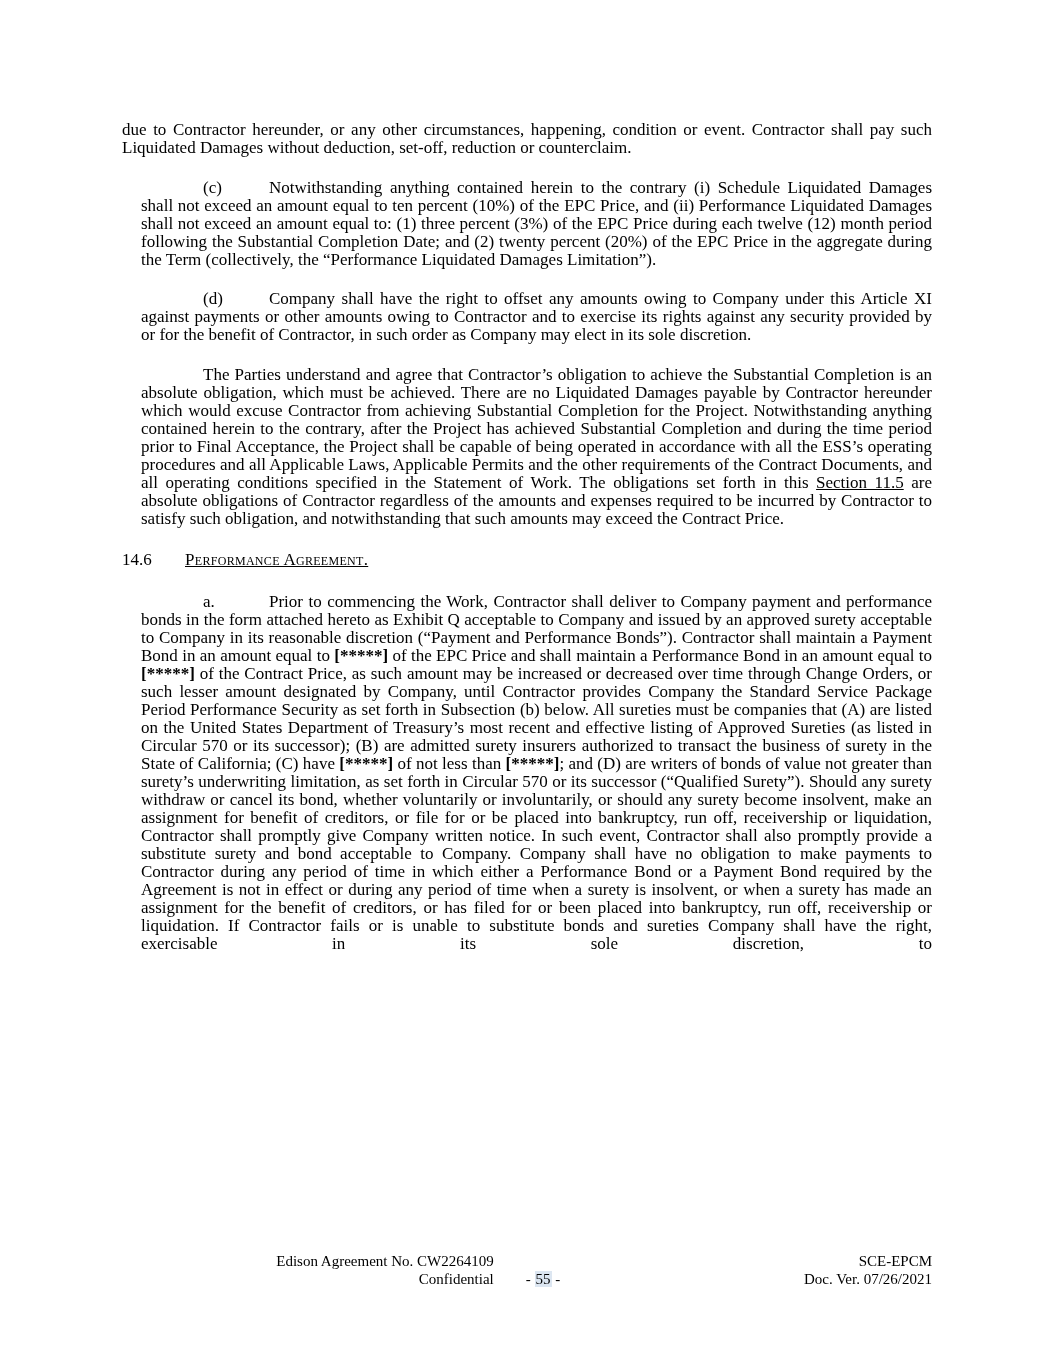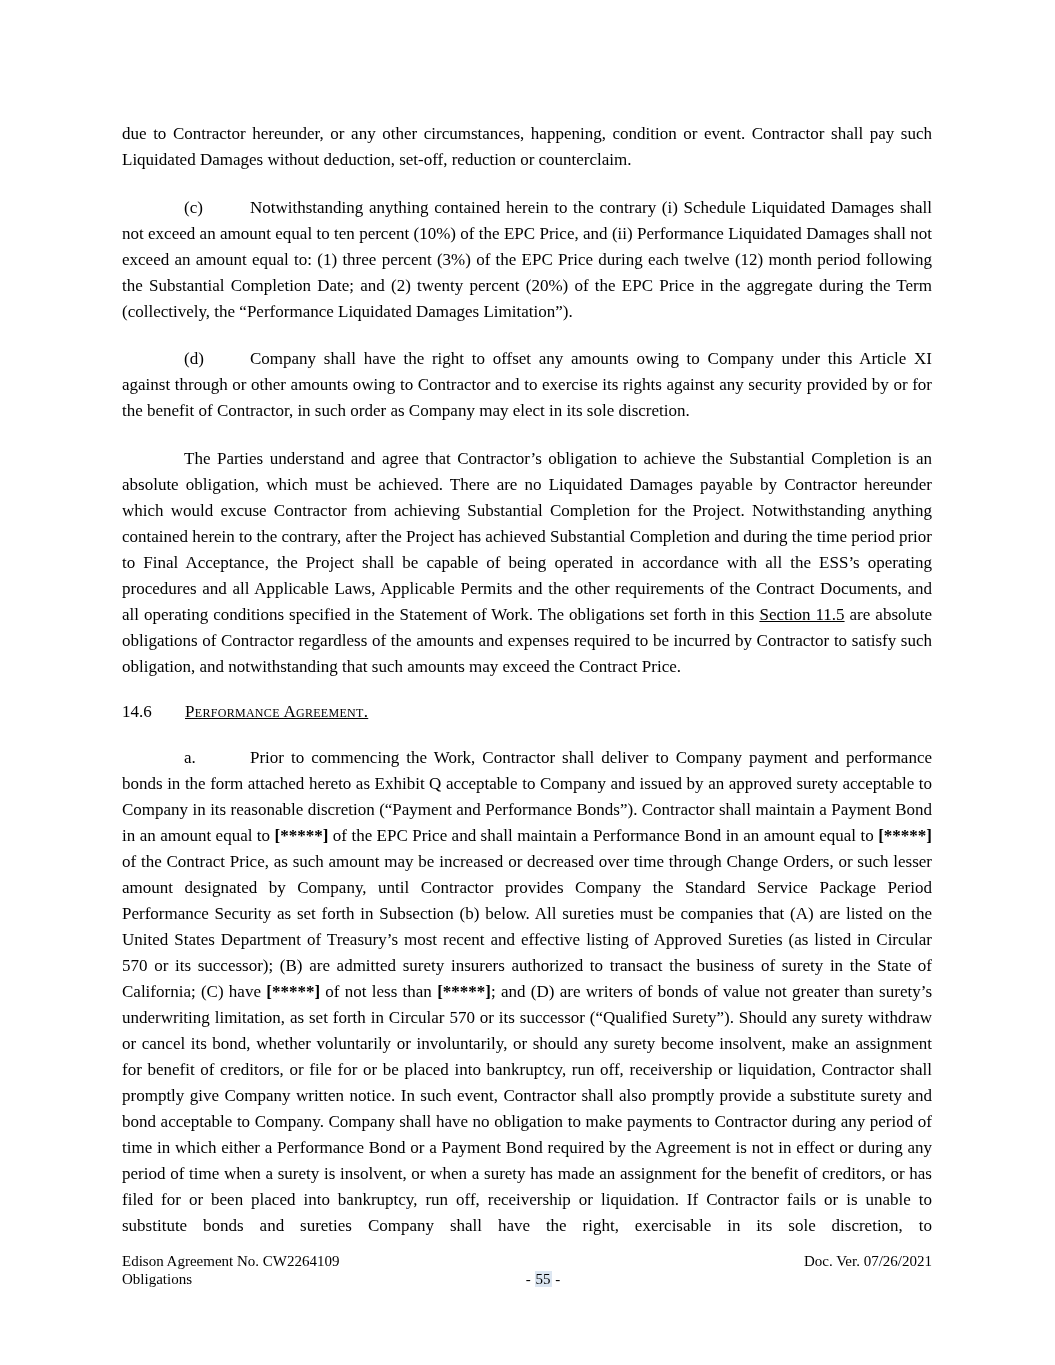--- a/index.html
+++ b/index.html
@@ -17,26 +17,26 @@
     position: absolute; inset: 0;
     background: #ffffff;
   }
   #doc-content {
     position: absolute;
     left: 122px; top: 121px; width: 810px;
   }
   .body-par {
     margin: 0 0 21.6px 0;
     font-size: 17px;
-    line-height: 26px;
+    line-height: 18px;
     text-align: justify;
     hyphens: none;
     font-family: Liberation Serif, serif;
   }
-  .indent { text-indent: 62px; }
+  .indent { text-indent: 62px; margin-left: 19px; }
   .continues { text-align-last: justify; }
   .par-label {
     display: inline-block;
     width: 66px;
     text-indent: 0;
   }
   .run-bold { font-weight: bold; }
   .run-underline { text-decoration: underline; }
   .heading {
     font-size: 17px;
@@ -50,45 +50,46 @@
     letter-spacing: 0.3px;
   }
   .footer {
     position: absolute;
     left: 122px; top: 1252px; width: 810px;
     font-size: 15px;
     line-height: 18.4px;
     display: grid;
     grid-template-columns: 1fr auto 1fr;
   }
-  .footer-left { text-align: left; }
+  .footer-left { text-align: right; }
   .footer-center { text-align: center; padding-top: 18.4px; margin-left: 32px; }
   .footer-right { text-align: right; }
   .pn-shade { padding: 0 1px; }
 </style>
 </head>
 <body>
 
 <div class="page">
 
   <div id="doc-content">
       <p class="body-par"><span>due to Contractor hereunder, or any other circumstances, happening, condition or event.  Contractor shall pay such Liquidated Damages without deduction, set-off, reduction or counterclaim.</span></p>
       <p class="body-par indent"><span class="par-label">(c)</span><span>Notwithstanding anything contained herein to the contrary (i) Schedule Liquidated Damages shall not exceed an amount equal to ten percent (10%) of the EPC Price, and (ii) Performance Liquidated Damages shall not exceed an amount equal to: (1) three percent (3%) of the EPC Price during each twelve (12) month period following the Substantial Completion Date; and (2) twenty percent (20%) of the EPC Price in the aggregate during the Term (collectively, the “Performance Liquidated Damages Limitation”).</span></p>
-      <p class="body-par indent"><span class="par-label">(d)</span><span>Company shall have the right to offset any amounts owing to Company under this Article XI against through or other amounts owing to Contractor and to exercise its rights against any security provided by or for the benefit of Contractor, in such order as Company may elect in its sole discretion.</span></p>
+      <p class="body-par indent"><span class="par-label">(d)</span><span>Company shall have the right to offset any amounts owing to Company under this Article XI against payments or other amounts owing to Contractor and to exercise its rights against any security provided by or for the benefit of Contractor, in such order as Company may elect in its sole discretion.</span></p>
       <p class="body-par indent"><span>The Parties understand and agree that Contractor’s obligation to achieve the Substantial Completion is an absolute obligation, which must be achieved.  There are no Liquidated Damages payable by Contractor hereunder which would excuse Contractor from achieving Substantial Completion for the Project.  Notwithstanding anything contained herein to the contrary, after the Project has achieved Substantial Completion and during the time period prior to Final Acceptance, the Project shall be capable of being operated in accordance with all the ESS’s operating procedures and all Applicable Laws, Applicable Permits and the other requirements of the Contract Documents, and all operating conditions specified in the Statement of Work.  The obligations set forth in this </span><span class="run-underline">Section 11.5</span><span> are absolute obligations of Contractor regardless of the amounts and expenses required to be incurred by Contractor to satisfy such obligation, and notwithstanding that such amounts may exceed the Contract Price.</span></p>
       <div class="heading"><span class="h-num">14.6</span><span class="h-title">Performance Agreement.</span></div>
       <p class="body-par indent continues"><span class="par-label">a.</span><span>Prior to commencing the Work, Contractor shall deliver to Company payment and performance bonds in the form attached hereto as Exhibit Q acceptable to Company and issued by an approved surety acceptable to Company in its reasonable discretion (“Payment and Performance Bonds”).  Contractor shall maintain a Payment Bond in an amount equal to </span><span class="run-bold">[*****]</span><span> of the EPC Price and shall maintain a Performance Bond in an amount equal to </span><span class="run-bold">[*****]</span><span> of the Contract Price, as such amount may be increased or decreased over time through Change Orders, or such lesser amount designated by Company, until Contractor provides Company the Standard Service Package Period Performance Security as set forth in Subsection (b) below.  All sureties must be companies that (A) are listed on the United States Department of Treasury’s most recent and effective listing of Approved Sureties (as listed in Circular 570 or its successor); (B) are admitted surety insurers authorized to transact the business of surety in the State of California; (C) have </span><span class="run-bold">[*****]</span><span> of not less than </span><span class="run-bold">[*****]</span><span>; and (D) are writers of bonds of value not greater than surety’s underwriting limitation, as set forth in Circular 570 or its successor (“Qualified Surety”).  Should any surety withdraw or cancel its bond, whether voluntarily or involuntarily, or should any surety become insolvent, make an assignment for benefit of creditors, or file for or be placed into bankruptcy, run off, receivership or liquidation, Contractor shall promptly give Company written notice.  In such event, Contractor shall also promptly provide a substitute surety and bond acceptable to Company.  Company shall have no obligation to make payments to Contractor during any period of time in which either a Performance Bond or a Payment Bond required by the Agreement is not in effect or during any period of time when a surety is insolvent, or when a surety has made an assignment for the benefit of creditors, or has filed for or been placed into bankruptcy, run off, receivership or liquidation.  If Contractor fails or is unable to substitute bonds and sureties Company shall have the right, exercisable in its sole discretion, to</span></p>
     </div>
 
   <div class="footer">
     <div class="footer-left">
       <div>Edison Agreement No. CW2264109</div>
-      <div>Obligations</div>
+      <div>Confidential</div>
     </div>
     <div class="footer-center">
       <div><span>- </span><span class="pn-shade" style="background: rgb(220, 230, 241);">55</span><span> -</span></div>
     </div>
     <div class="footer-right">
+      <div>SCE-EPCM</div>
       <div>Doc. Ver. 07/26/2021</div>
     </div>
   </div>
 
 </div>
 
 </body></html>

